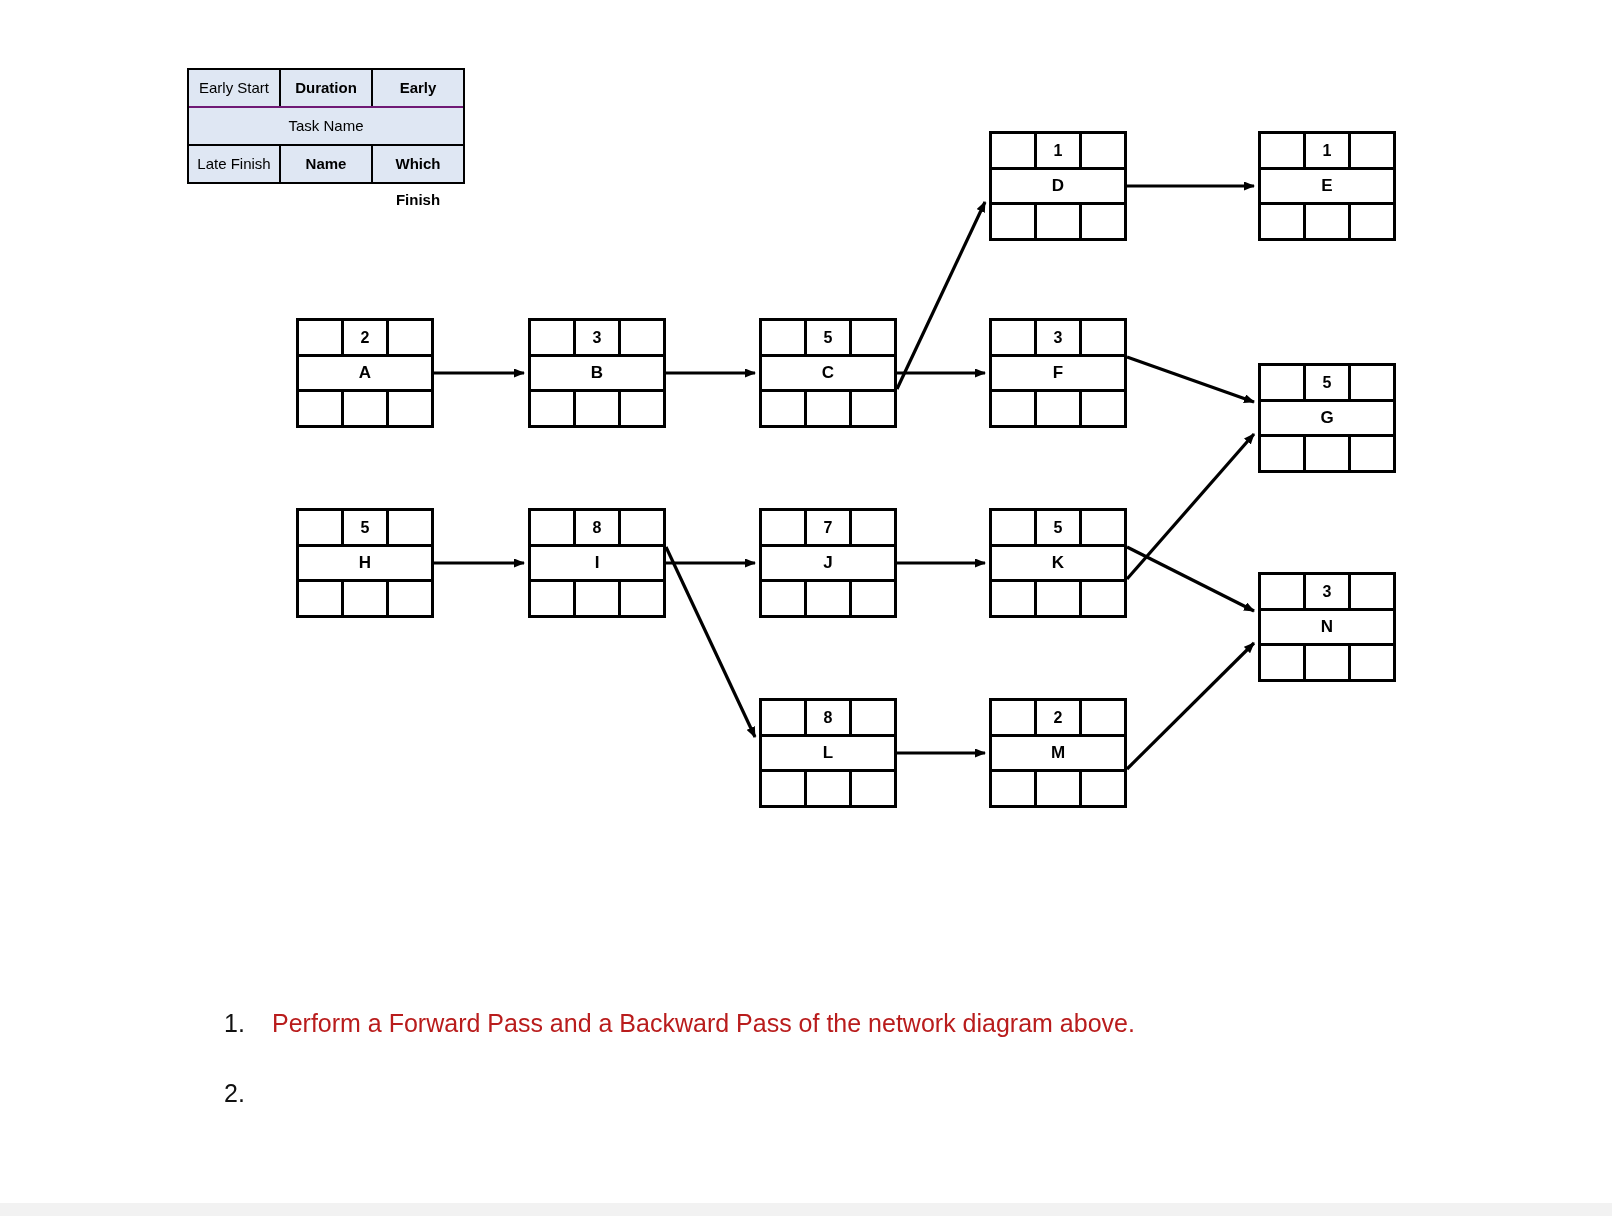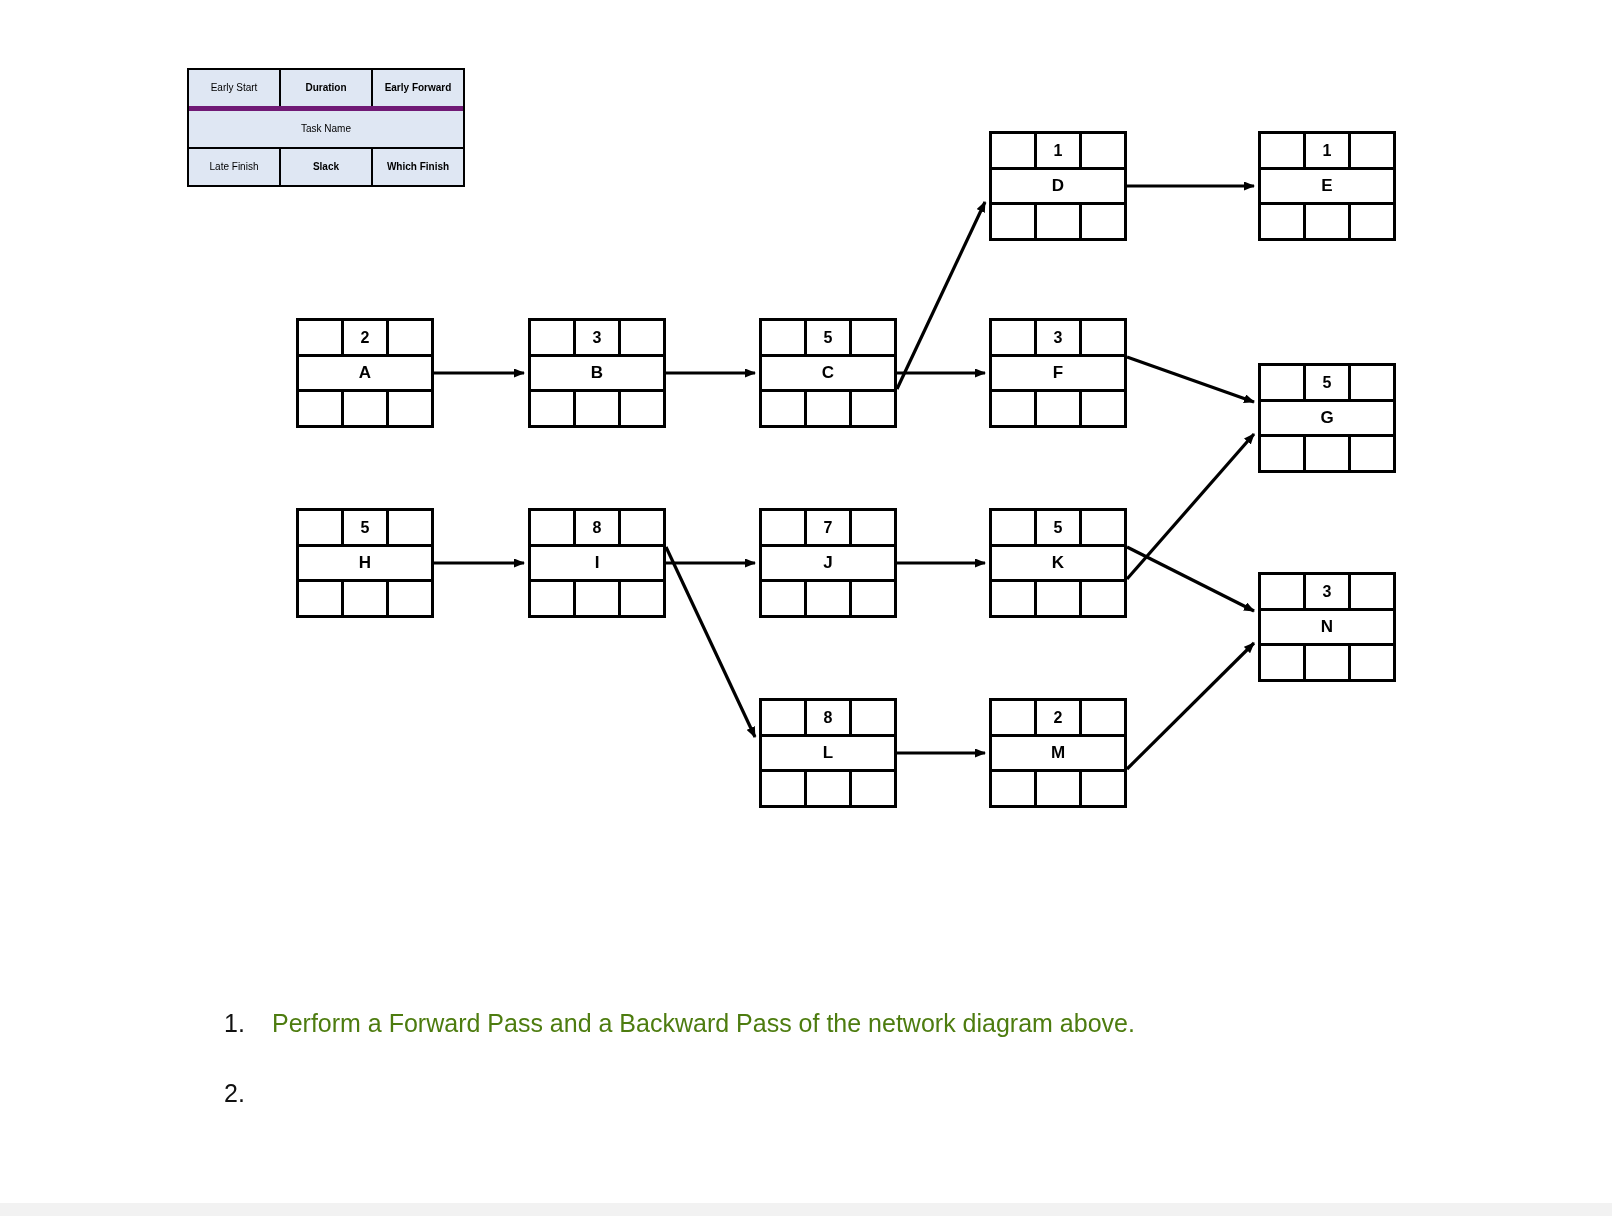--- a/index.html
+++ b/index.html
@@ -33,30 +33,30 @@
     border: 2px solid #000;
     box-sizing: border-box;
     background: #dfe7f3;
   }
   .legend-row {
     display: flex;
     width: 100%;
     box-sizing: border-box;
   }
   .legend-row.mid {
-    border-top: 5px solid #701a75;
+    border-top: 2px solid #701a75;
     border-bottom: 2px solid #000;
   }
   .legend-cell {
     flex: 1 1 0;
     box-sizing: border-box;
     height: 36px;
     line-height: 36px;
     text-align: center;
-    font-size: 10px;
+    font-size: 15px;
     color: #000;
     background: #dfe7f3;
   }
   .legend-cell + .legend-cell {
     border-left: 2px solid #000;
     font-weight: bold;
   }
   .legend-cell.full {
     flex: 1 1 100%;
     border-left: none;
@@ -124,21 +124,21 @@
   }
   .q-num {
     width: 48px;
     flex: 0 0 48px;
     font-size: 25px;
     color: #111;
     line-height: 1.42;
   }
   .q-text {
     font-size: 25px;
-    color: #4d7c0f;
+    color: #b91c1c;
     line-height: 1.42;
     white-space: pre-line;
   }
 
   #footer-band {
     position: absolute;
     left: 0;
     top: 1203px;
     width: 1612px;
     height: 13px;
@@ -154,21 +154,21 @@
     <div class="legend-row">
       <div class="legend-cell">Early Start</div>
       <div class="legend-cell">Duration</div>
       <div class="legend-cell">Early Forward</div>
     </div>
     <div class="legend-row mid">
       <div class="legend-cell full">Task Name</div>
     </div>
     <div class="legend-row">
       <div class="legend-cell">Late Finish</div>
-      <div class="legend-cell">Slack</div>
+      <div class="legend-cell">Name</div>
       <div class="legend-cell">Which Finish</div>
     </div>
   </div>
 
   <svg id="arrows" viewBox="0 0 1612 1216" width="1612" height="1216">
     <defs>
       <marker id="ah" markerWidth="11" markerHeight="9" refX="10" refY="4.5" orient="auto" markerUnits="userSpaceOnUse">
         <path d="M0,0 L11,4.5 L0,9 z" fill="#000"></path>
       </marker>
     </defs>

